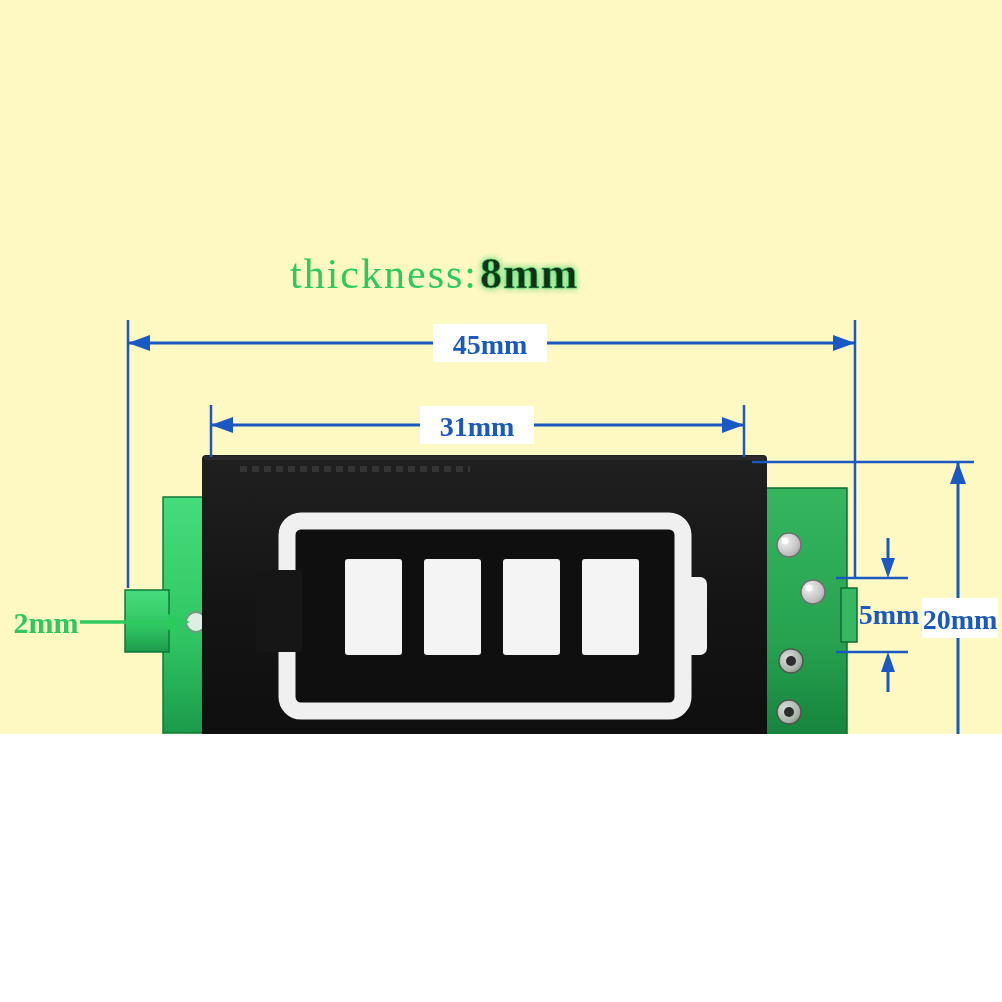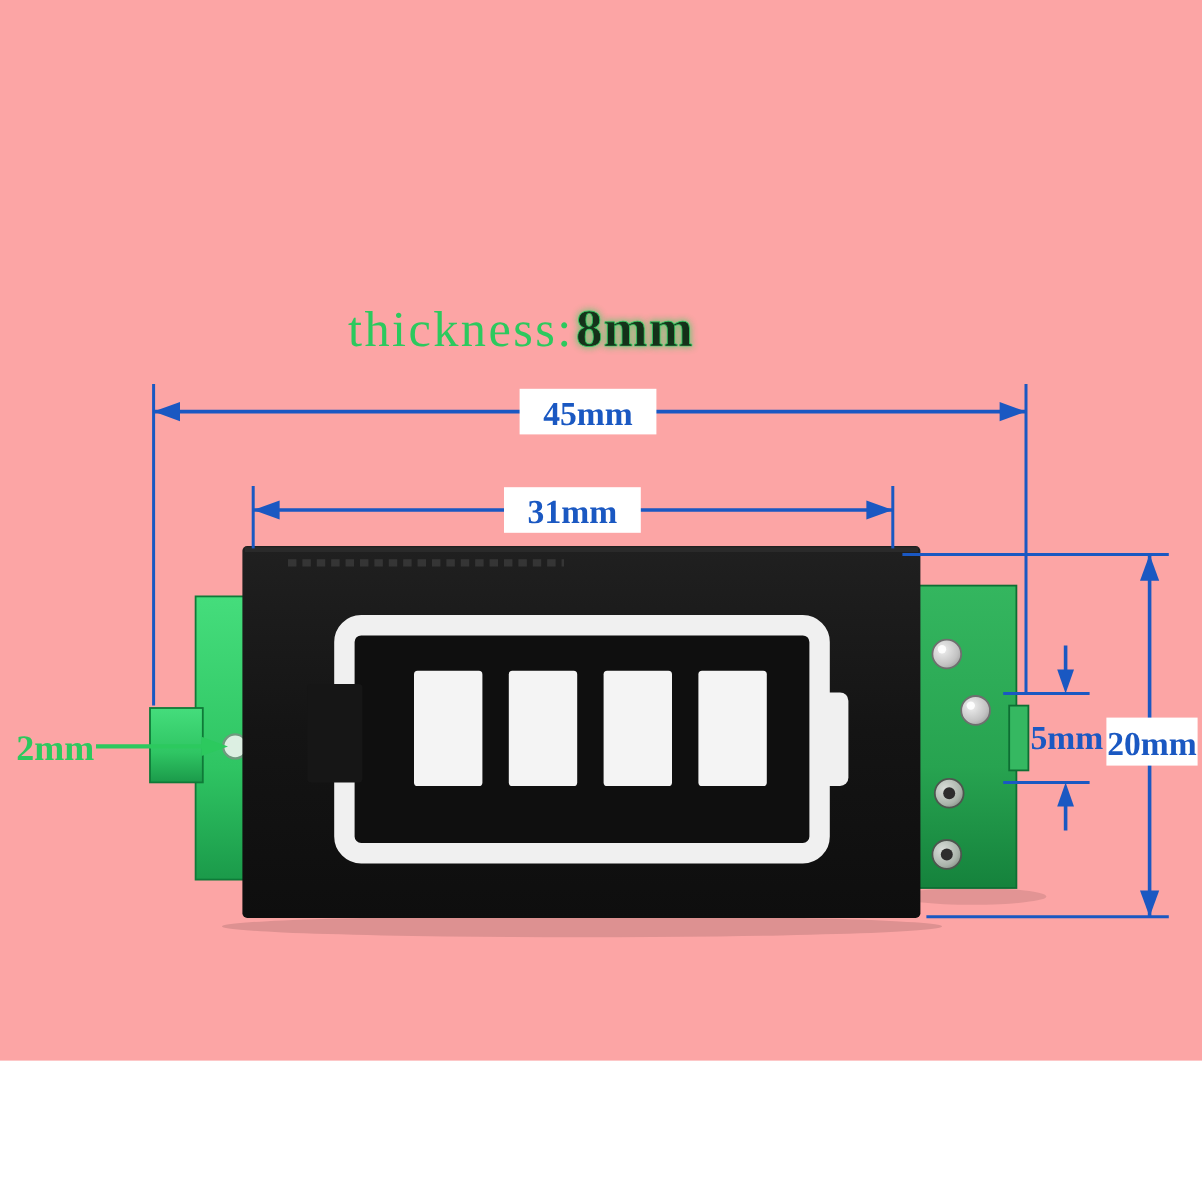--- a/index.html
+++ b/index.html
@@ -1,19 +1,19 @@
 <!DOCTYPE html>
 <html><head>
 <meta charset="utf-8">
 <style>
   html,body{margin:0;padding:0;background:#ffffff;}
   .canvas{
     position:relative;
-    width:1002px;height:884px;
-    background:#fca5a5;
+    width:1002px;height:734px;
+    background:#fef9c3;
     font-family:"Liberation Serif", serif;
     overflow:hidden;
   }
   svg{position:absolute;left:0;top:0;}
   text{font-family:"Liberation Serif", serif;}
   .dim-label{font-weight:bold;font-size:28px;}
   .green-label{font-weight:bold;font-size:30px;}
   .title-prefix{font-size:42px;letter-spacing:2px;}
   .title-value{font-size:44px;font-weight:bold;letter-spacing:1px;}
 </style>

